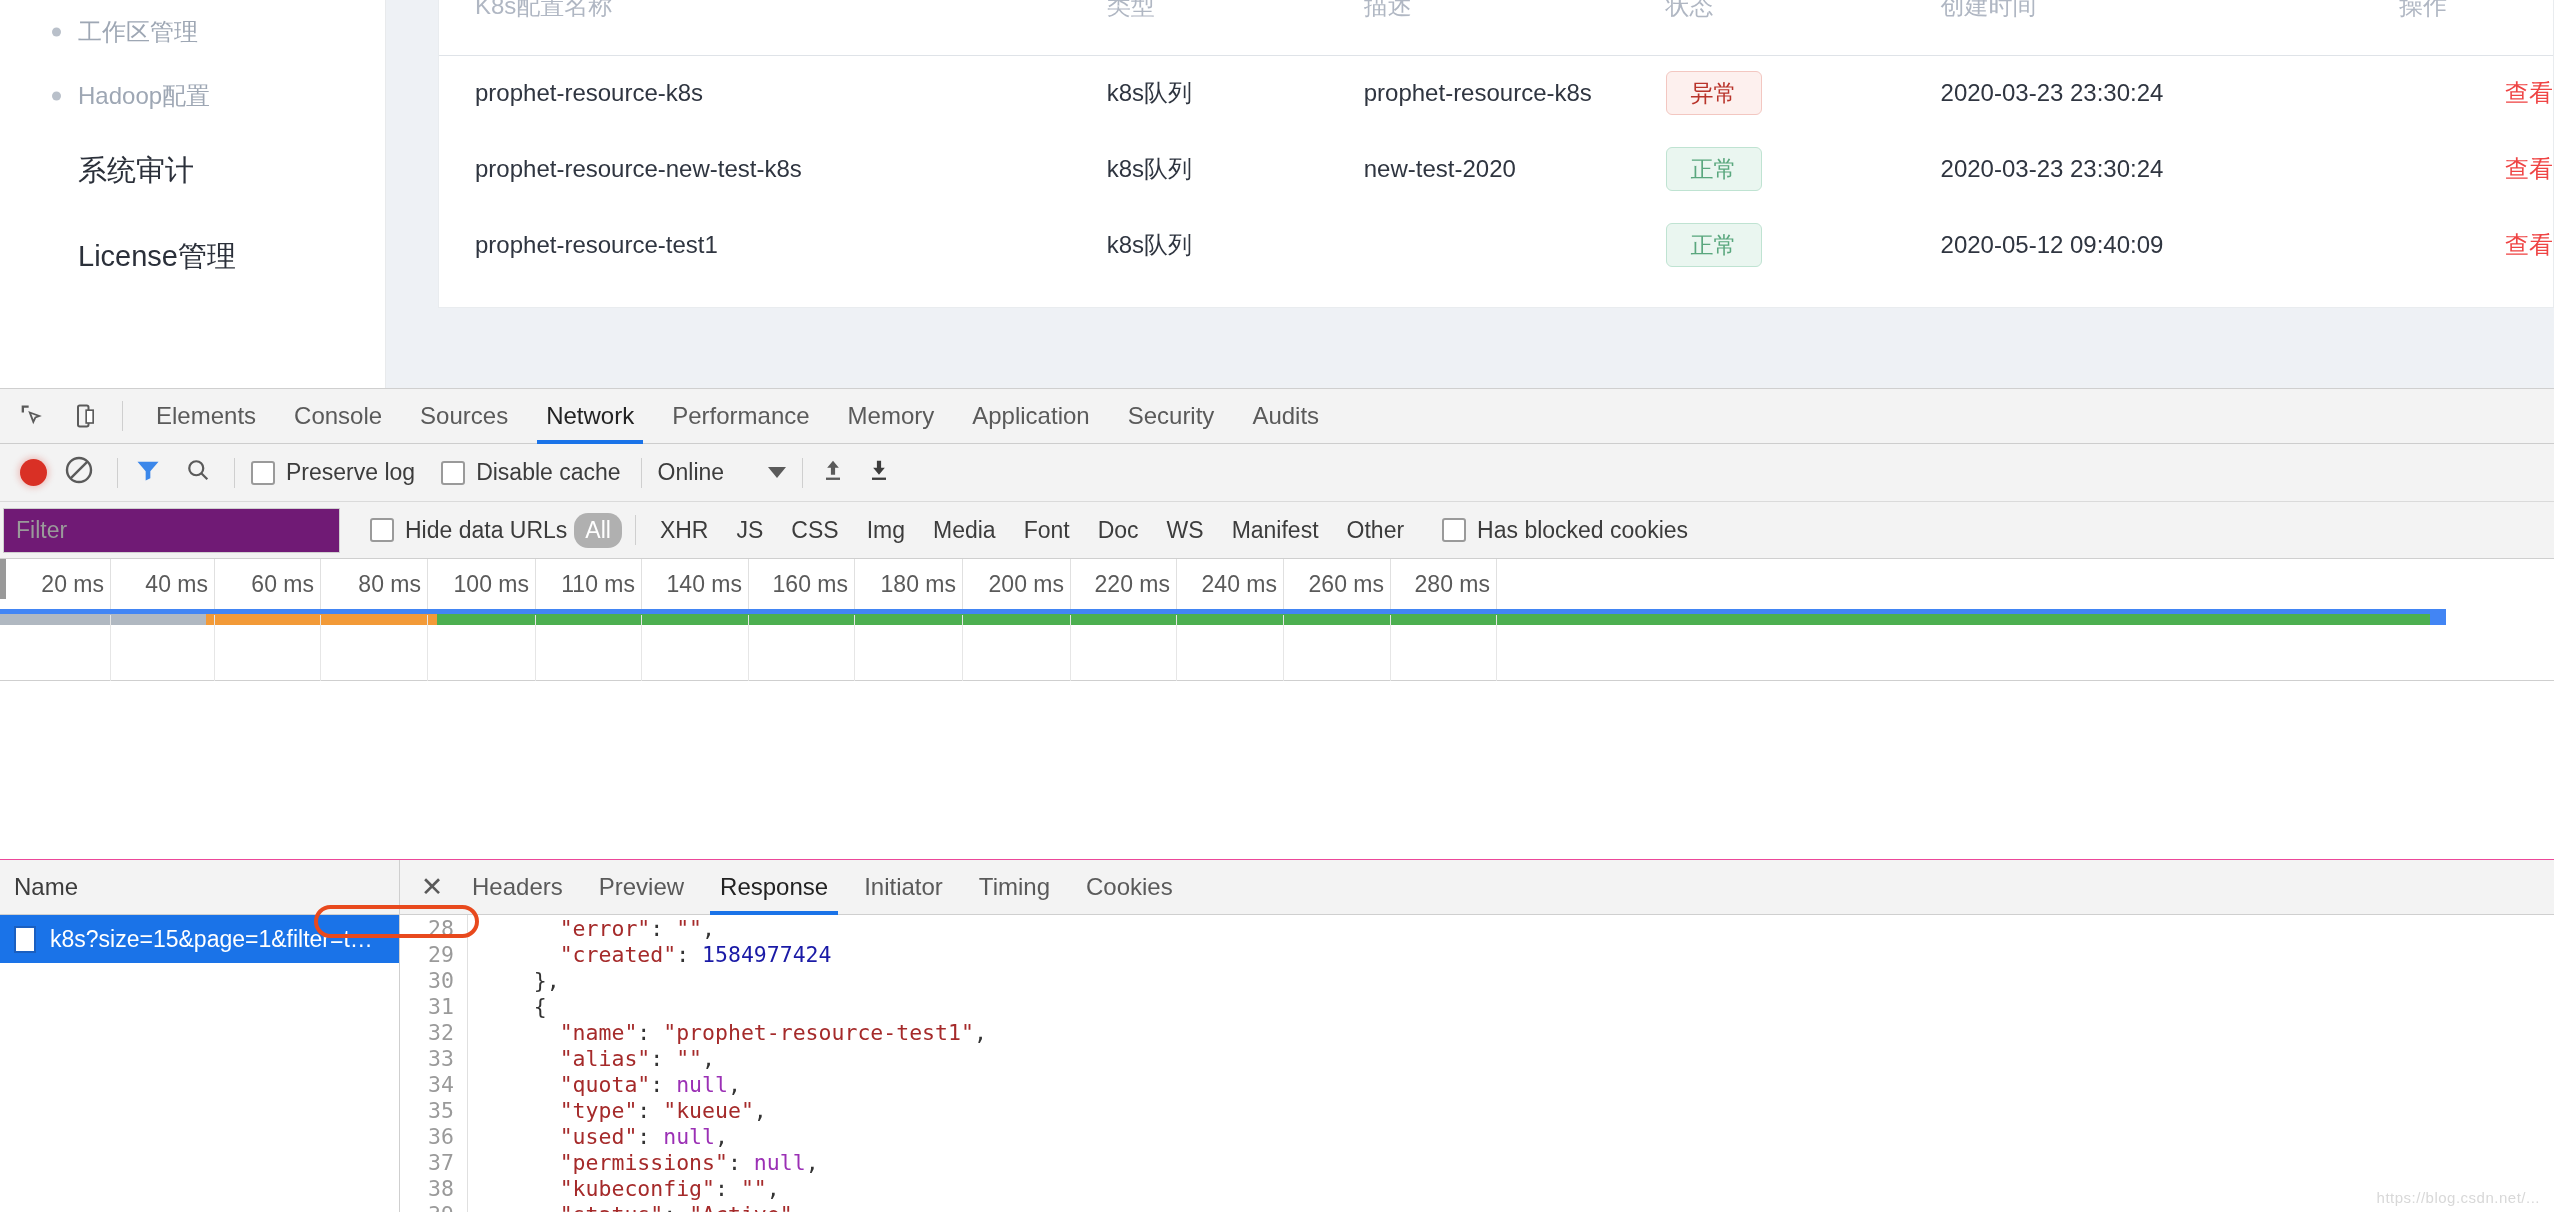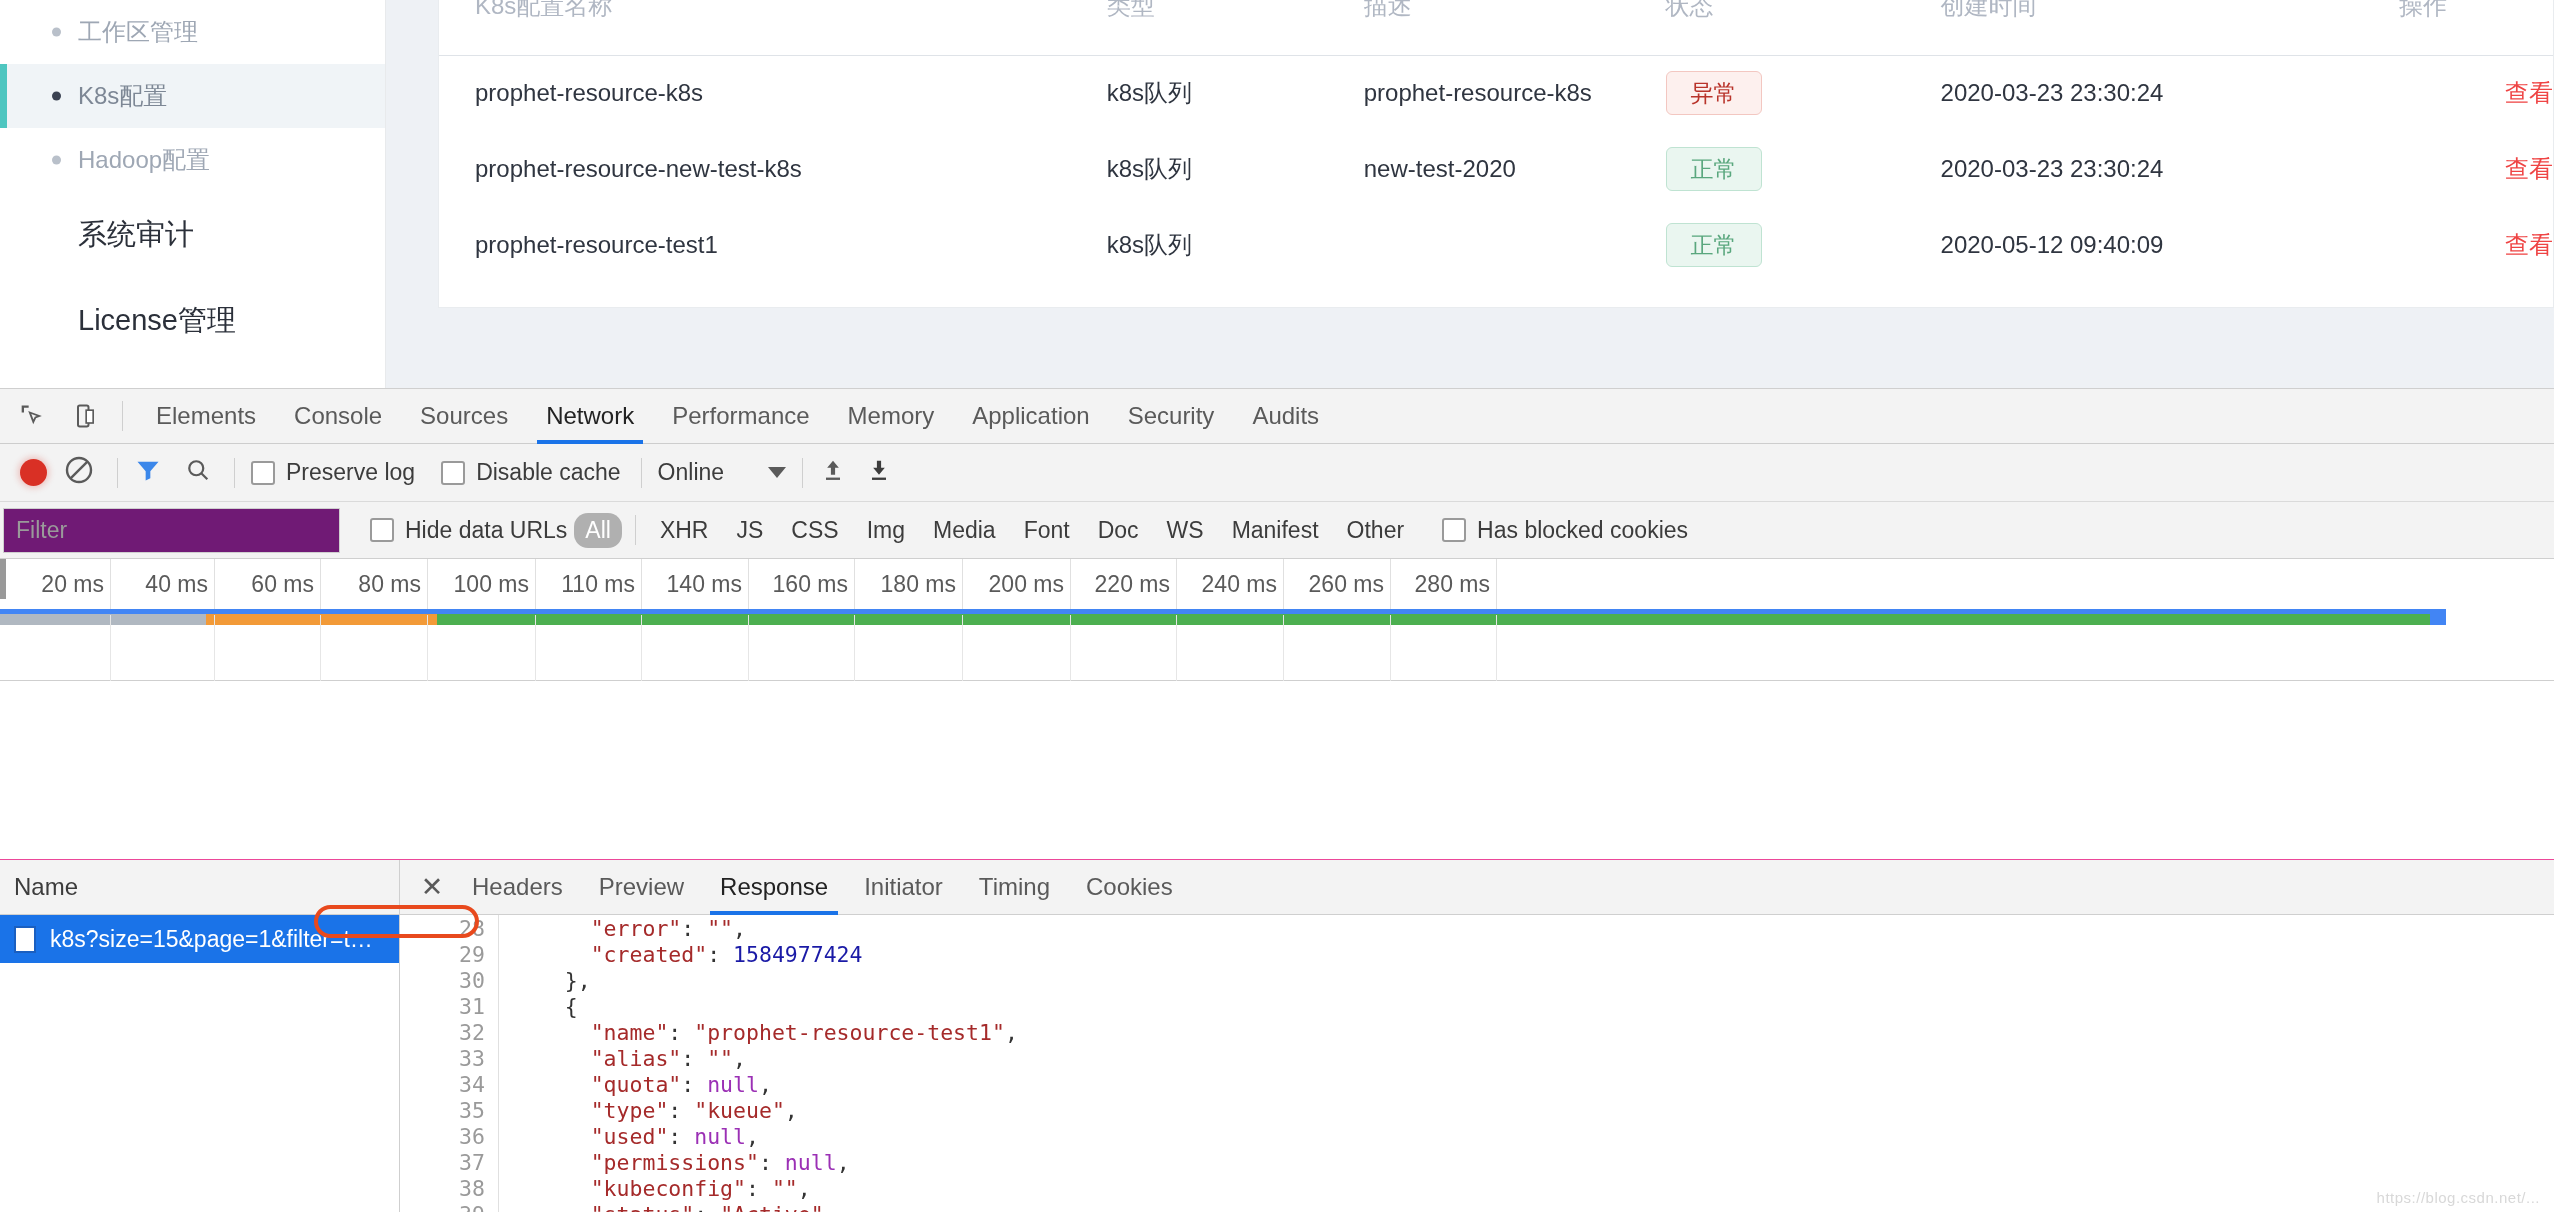--- a/index.html
+++ b/index.html
@@ -174,21 +174,21 @@
   .d-tab.selected::after {
     content:""; position:absolute; left:8px; right:8px; bottom:0; height:4px; background:#1a73e8;
   }
 
   
   #json-view {
     position:absolute; left:0; top:55px; right:0; bottom:0;
     overflow:hidden; background:#fff;
     font-family:"DejaVu Sans Mono", monospace; font-size:21.5px;
   }
-  .jline { display:flex; height:26px; align-items:center;margin-left:31px; }
+  .jline { display:flex; height:26px; align-items:center; }
   .lno {
     width:68px; min-width:68px; text-align:right; padding-right:13px;
     color:#9a9a9a; border-right:1px solid #e0e0e0; height:26px;
     display:flex; align-items:center; justify-content:flex-end;
   }
   .jcode { padding-left:14px; white-space:pre; color:#333; }
   .k { color:#a52a2a; }
   .s { color:#a52a2a; }
   .n { color:#1a1aa6; }
   .nl { color:#9b30b5; }
@@ -204,24 +204,20 @@
 </style>
 </head>
 <body>
 
 <div id="app-region">
 
   <div id="app-sidebar">
     <div class="nav-sub-item">
       <span class="bullet"></span>
       <span>工作区管理</span>
-    </div>
-    <div class="nav-sub-item active">
-      <span class="bullet"></span>
-      <span>K8s配置</span>
     </div>
     <div class="nav-sub-item">
       <span class="bullet"></span>
       <span>Hadoop配置</span>
     </div>
     <div class="nav-group-title">
       <span>系统审计</span>
     </div>
     <div class="nav-group-title">
       <span>License管理</span>

